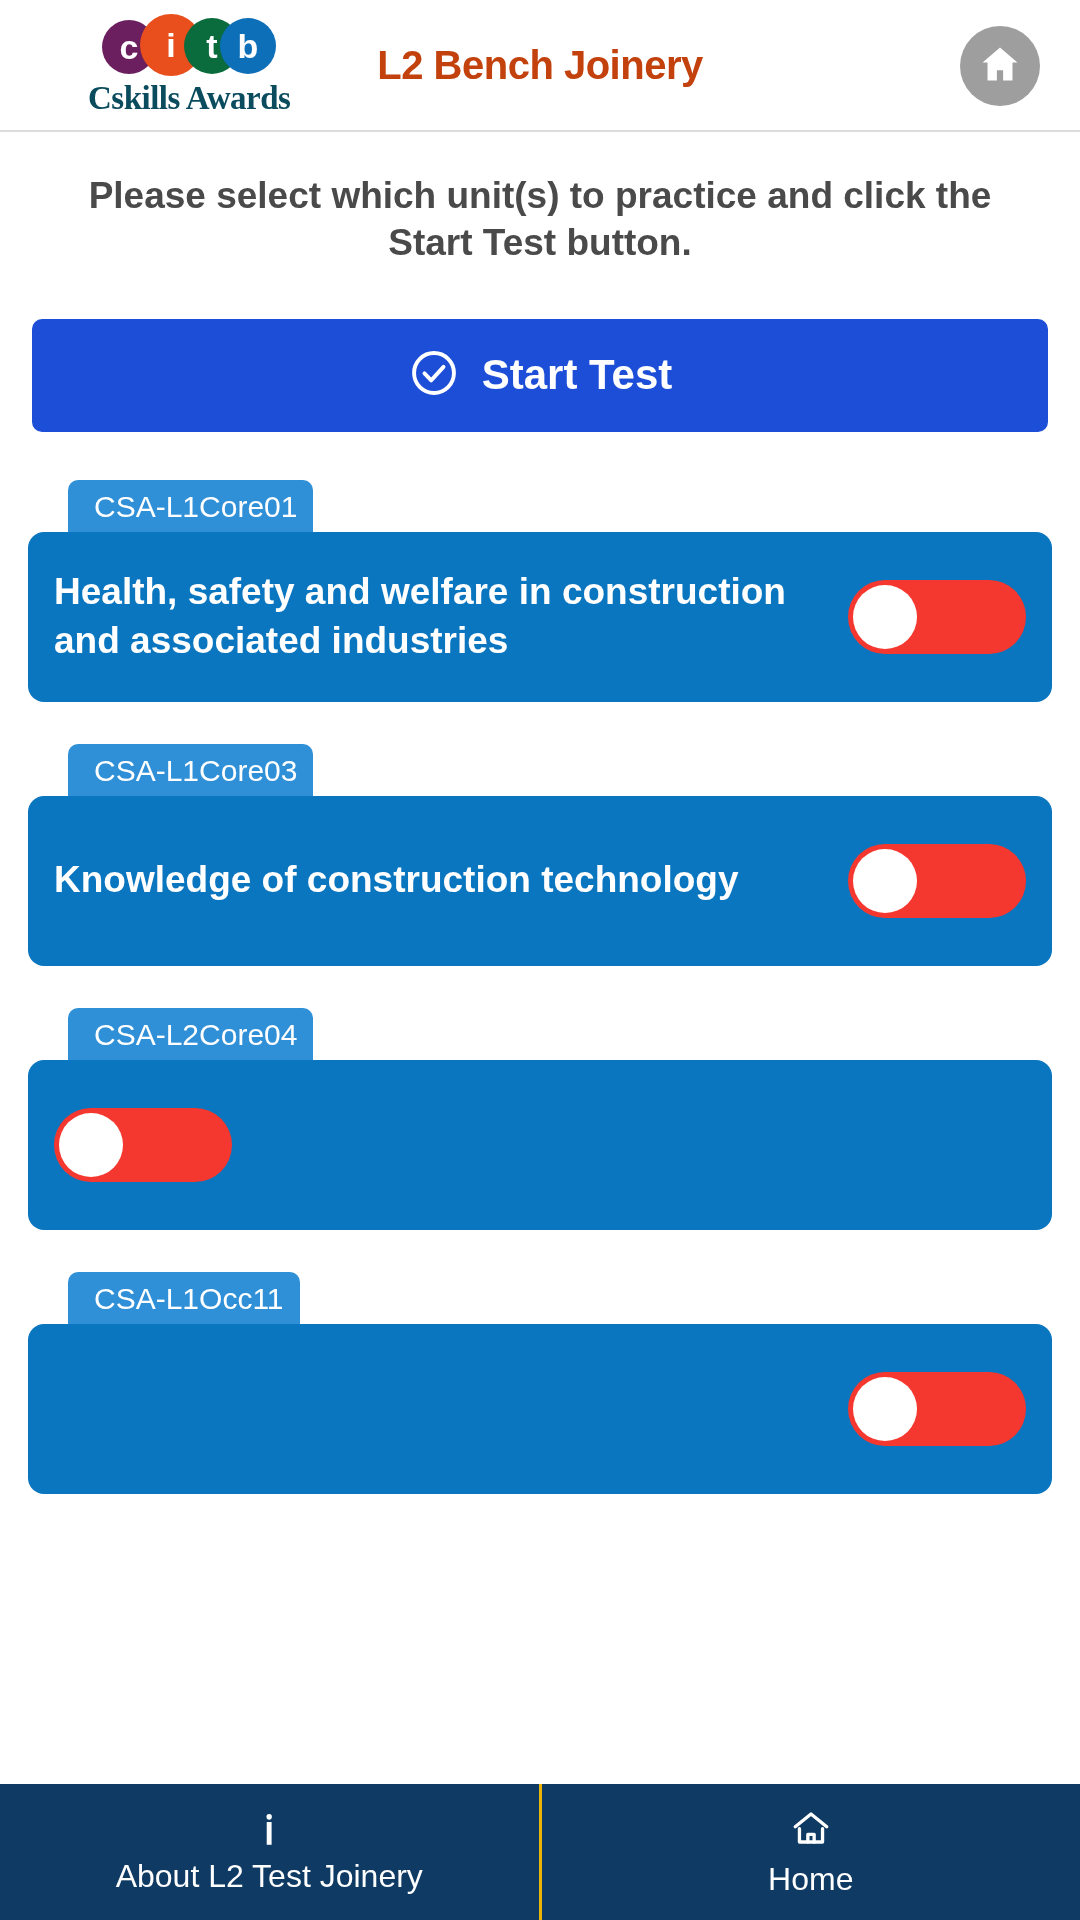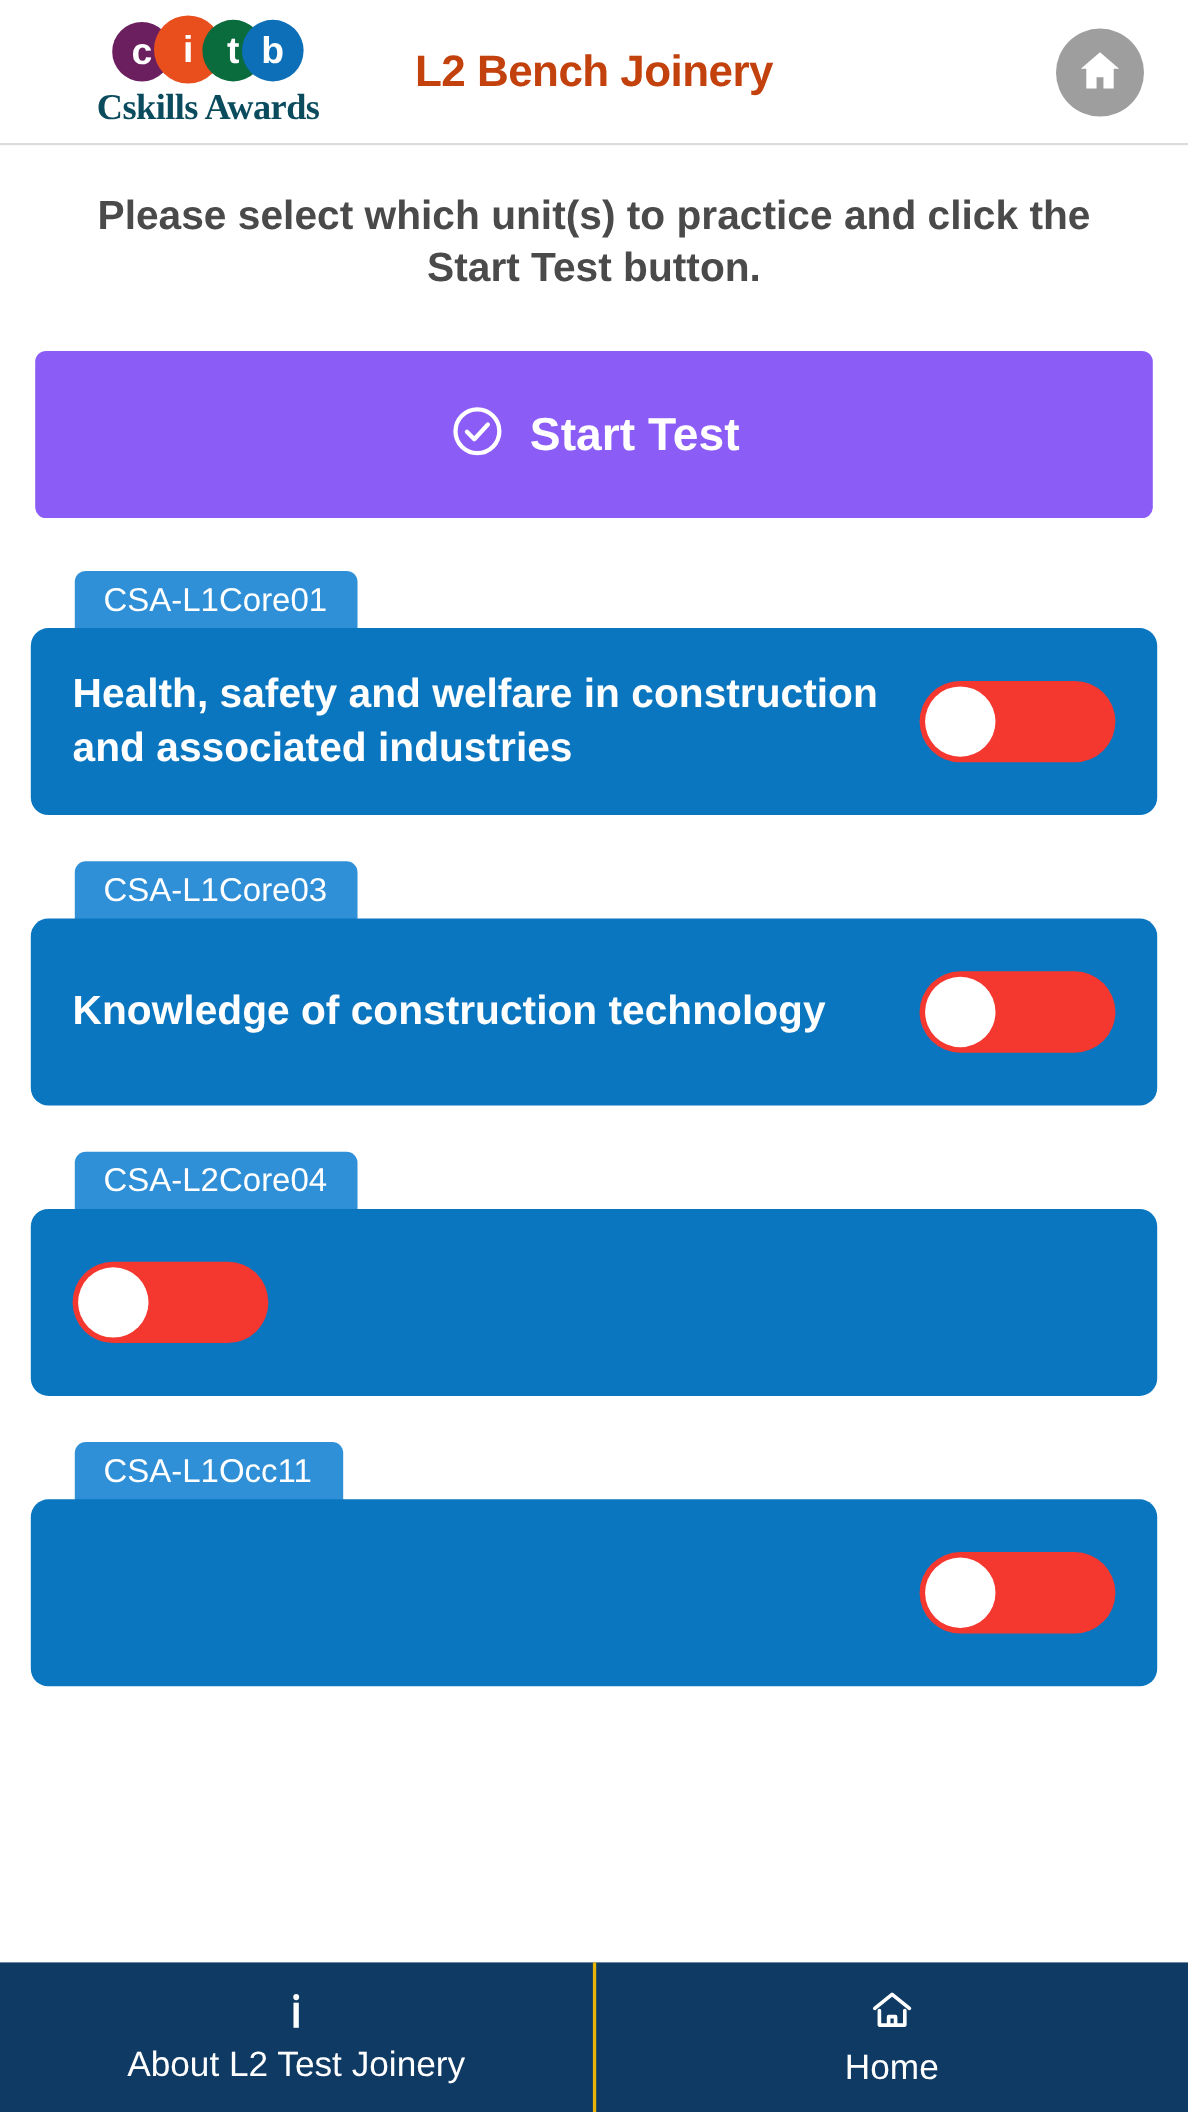--- a/index.html
+++ b/index.html
@@ -88,22 +88,22 @@
     text-align: center;
     font-size: 37px;
     font-weight: bold;
     color: #4a4a4a;
     line-height: 1.28;
   }
 
   
   .start-test {
     margin: 52px 32px 0 32px;
-    height: 152px;
-    background: #8b5cf6;
+    height: 113px;
+    background: #1d4ed8;
     border-radius: 10px;
     display: flex;
     align-items: center;
     justify-content: center;
     gap: 22px;
     cursor: pointer;
   }
   .start-test-label {
     color: #ffffff;
     font-size: 42px;
@@ -117,31 +117,31 @@
   }
   .unit-block {
     position: relative;
     margin-bottom: 42px;
   }
   .unit-code {
     display: inline-block;
     background: #2f90d8;
     color: #ffffff;
     font-size: 30px;
-    padding: 10px 28px 14px 26px;
+    padding: 10px 16px 14px 26px;
     border-radius: 10px 10px 0 0;
     margin-left: 40px;
     position: relative;
     z-index: 1;
   }
   .unit-card {
     background: #0b76c0;
     border-radius: 16px;
     margin-top: -6px;
-    padding: 34px 38px;
+    padding: 34px 26px;
     display: flex;
     align-items: center;
     position: relative;
     z-index: 2;
     min-height: 170px;
     box-sizing: border-box;
   }
   .unit-title {
     color: #ffffff;
     font-size: 37px;

